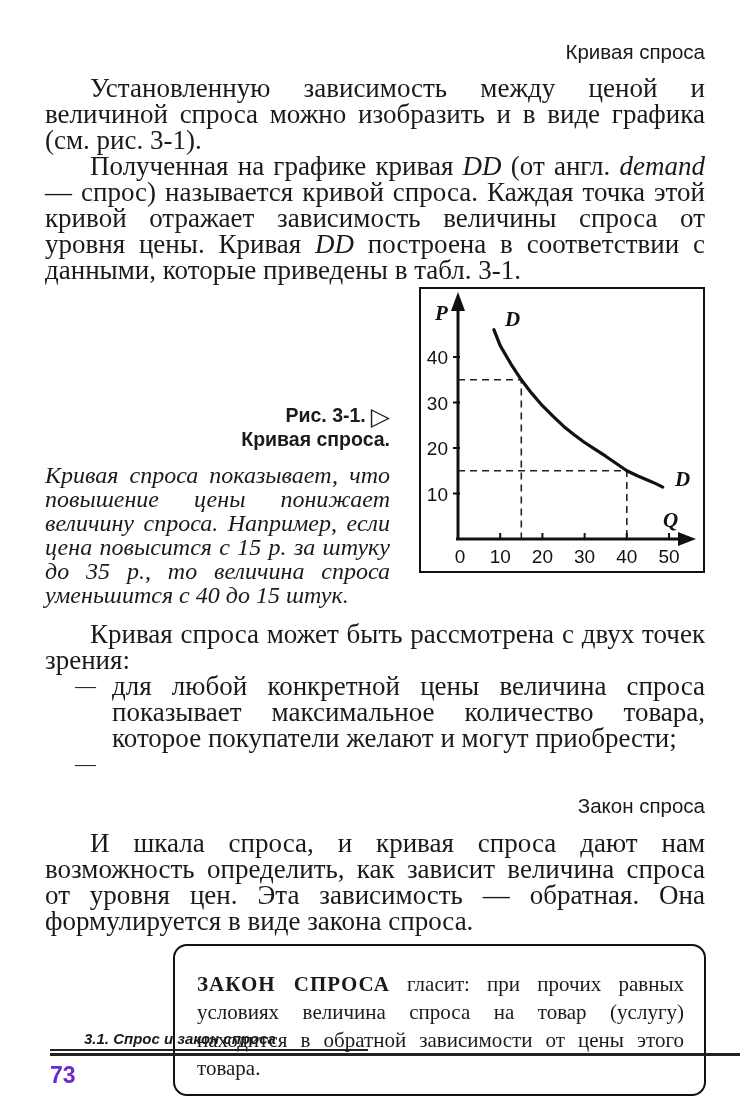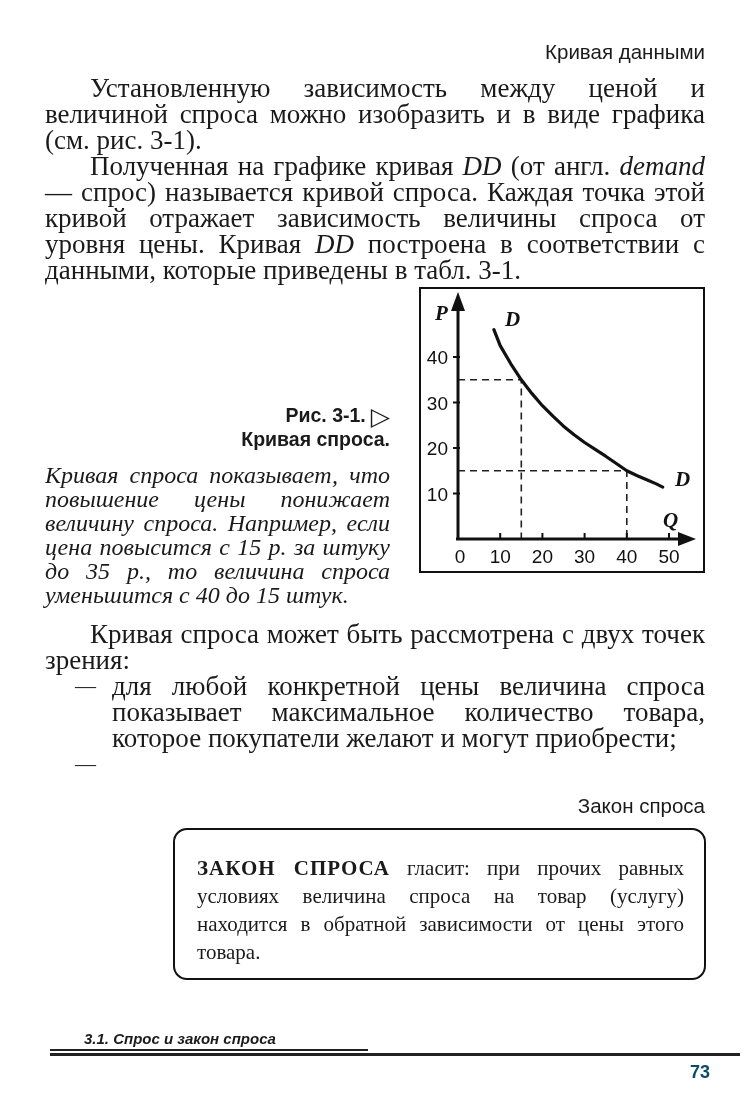--- a/index.html
+++ b/index.html
@@ -50,30 +50,30 @@
     margin:10px 0 0 128px;width:533px;box-sizing:border-box;
     border:2.5px solid #111;border-radius:14px;padding:24px 20px 12px 22px;
   }
   .boxtext{font-size:21px;line-height:28px;text-align:justify;margin:0;}
   .law-term{letter-spacing:1px;}
   .footer{position:absolute;left:50px;right:15px;top:1030px;font-family:"Liberation Sans",sans-serif;}
   .footer-title-wrap{width:318px;border-bottom:2px solid #222;padding-bottom:1px;}
   .footer-title{font-style:italic;font-weight:bold;font-size:15px;padding-left:34px;display:inline-block;}
   .footer-rule{height:3px;background:#222;margin-top:2px;}
   .page-number{
-    text-align:right;padding-right:30px;font-weight:bold;font-size:18px;margin-top:6px;
-    font-family:"Liberation Sans",sans-serif;color:#0c4a6e;
+    text-align:left;padding-right:30px;font-weight:bold;font-size:23px;margin-top:6px;
+    font-family:"Liberation Sans",sans-serif;color:#6d28d9;
   }
 </style>
 </head>
 <body>
 
 <div class="page">
 
-  <div class="running-head">Кривая данными</div>
+  <div class="running-head">Кривая спроса</div>
 
   <p class="body indent p1">Установленную зависимость между ценой и величиной спроса можно изобразить и в виде графика (см. рис. 3-1).</p>
 
   <p class="body indent"><span>Полученная на графике кривая </span><span class="em">DD</span><span> (от англ. </span><span class="em">demand</span><span> — спрос) называется кривой спроса. Каждая точка этой кривой отражает зависимость величины спроса от уровня цены. Кри­вая </span><span class="em">DD</span><span> построена в соответствии с данными, которые приве­дены в табл. 3-1.</span></p>
 
   <div class="figure-row">
     <div class="caption-col">
       <div class="cap-title"><span>Рис. 3-1.</span><span class="pointer">▷</span></div>
       <div class="cap-title">Кривая спроса.</div>
       <p class="cap-body">Кривая спроса показывает, что повыше­ние цены понижает величину спроса. На­пример, если цена повысится с 15 р. за штуку до 35 р., то величина спроса уменьшится с 40 до 15 штук.</p>
@@ -119,20 +119,21 @@
   <div class="bullet">
     <span class="dash">—</span>
     <p class="body">для любой конкретной цены величина спроса показы­вает максимальное количество товара, которое поку­патели желают и могут приобрести;</p>
   </div>
   <div class="bullet">
     <span class="dash">—</span>
   </div>
 
   <div class="section-heading">Закон спроса</div>
 
+  <p class="body indent law-par">И шкала спроса, и кривая спроса дают нам возможность определить, как зависит величина спроса от уровня цен. Эта за­висимость — обратная. Она формулируется в виде закона спроса.</p>
 
   <div class="law-box">
     <p class="boxtext"><b class="law-term">ЗАКОН СПРОСА</b><span> гласит: при прочих равных условиях величина спроса на товар (услугу) находится в обратной зависимости от цены этого товара.</span></p>
   </div>
 
   <div class="footer">
     <div class="footer-title-wrap">
       <span class="footer-title">3.1. Спрос и закон спроса</span>
     </div>
     <div class="footer-rule"></div>

